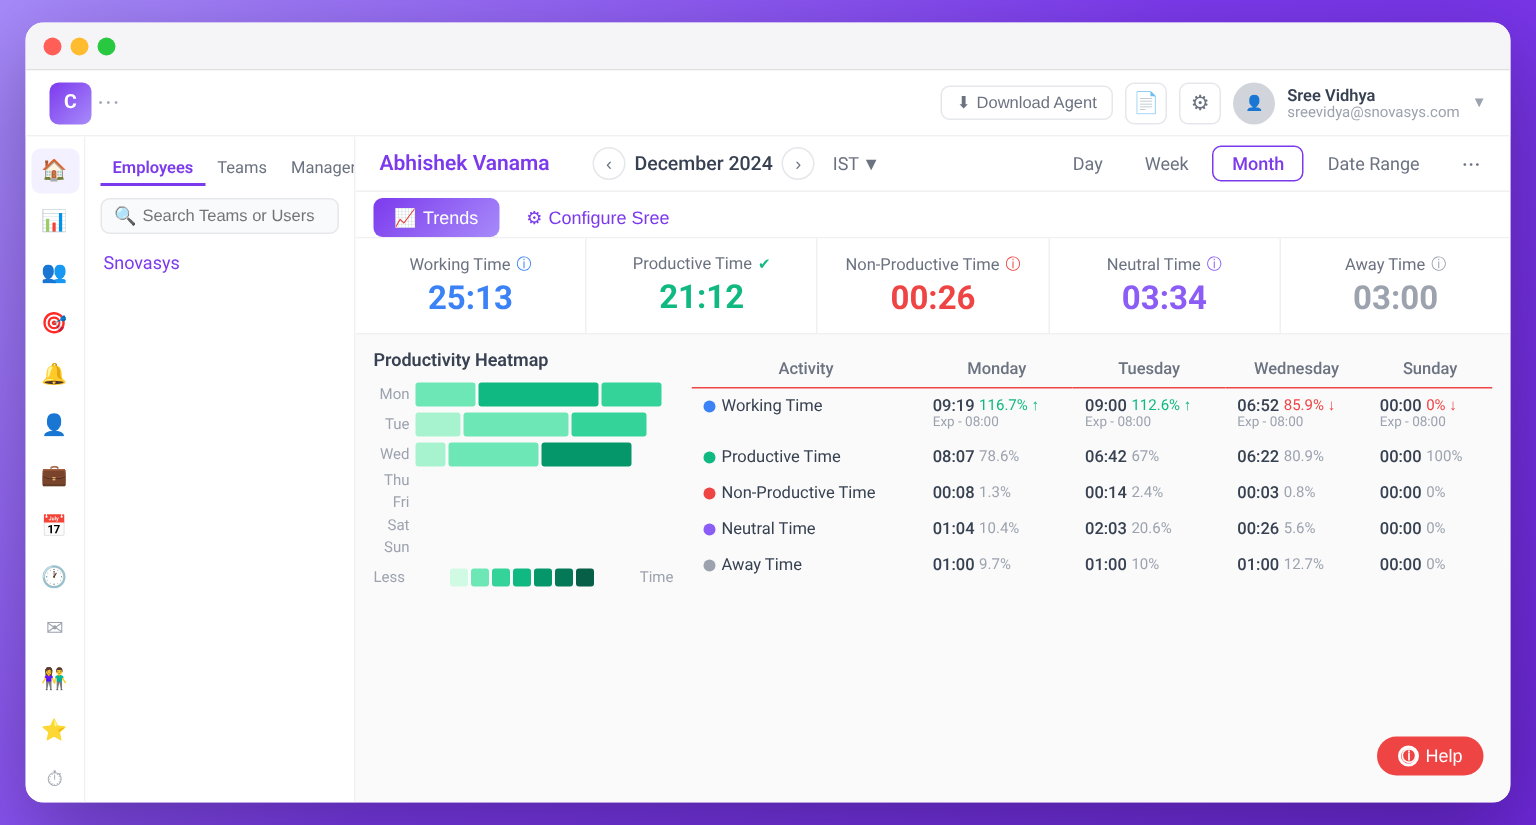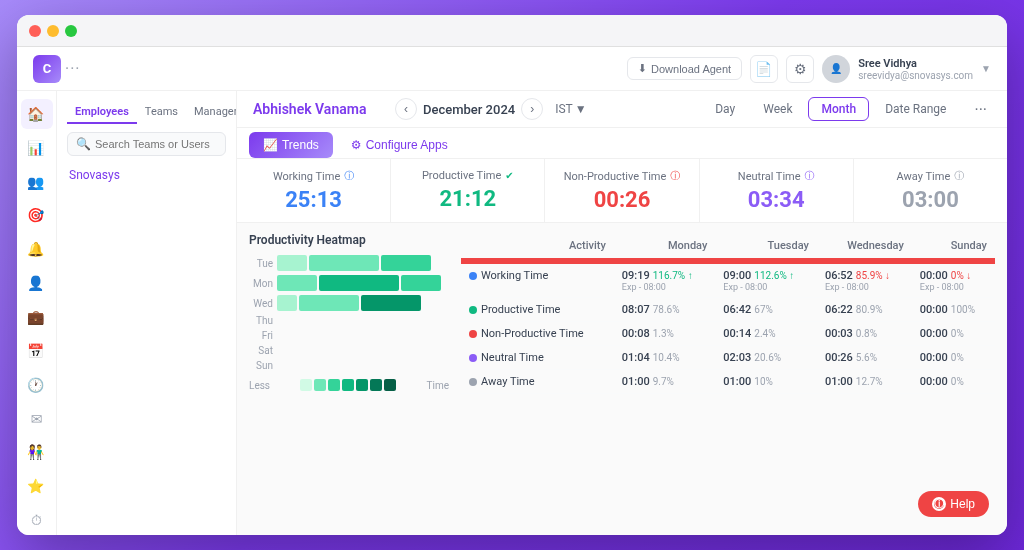--- a/index.html
+++ b/index.html
@@ -341,25 +341,25 @@
     .exp-note {
       font-size: 10px;
       color: #9ca3af;
     }
     .breakdown-table {
       width: 100%;
       border-collapse: collapse;
       font-size: 11px;
     }
     .breakdown-table th {
-      text-align: right;
+      text-align: center;
       padding: 6px 8px;
       color: #6b7280;
       font-weight: 500;
-      border-bottom: 6px solid #ef4444;
+      border-bottom: 1px solid #ef4444;
       white-space: nowrap;
     }
     .breakdown-table td {
       padding: 5px 8px;
       border-bottom: 1px solid #f9fafb;
       color: #374151;
       vertical-align: top;
     }
     .activity-dot {
       display: inline-block;
@@ -574,21 +574,21 @@
           <span class="more-btn">···</span>
         </div>
 
         <div class="top-action-bar">
           <button class="trends-btn">
             <span>📈</span>
             <span>Trends</span>
           </button>
           <button class="configure-btn">
             <span>⚙</span>
-            <span>Configure Apps</span>
+            <span>Configure Sree</span>
           </button>
         </div>
 
         <div class="stats-row">
           <div class="stat-card">
             <div class="stat-label">
               <span>Working Time</span>
               <span style="color:#3b82f6;font-size:10px;">ⓘ</span>
             </div>
             <div class="stat-value blue">25:13</div>
@@ -622,33 +622,33 @@
             <div class="stat-value gray">03:00</div>
           </div>
         </div>
 
         <div class="content-area">
 
           <div class="heatmap-section">
             <div class="section-title">Productivity Heatmap</div>
             <div class="heatmap-grid" id="heatmap-grid">
             <div class="heatmap-row">
+                  <span class="heatmap-label">Mon</span>
+                  <div class="heatmap-cells">
+                    <div class="heatmap-cell" style="width: 40px; background-color: rgb(110, 231, 183);"></div>
+                    <div class="heatmap-cell" style="width: 80px; background-color: rgb(16, 185, 129);"></div>
+                    <div class="heatmap-cell" style="width: 40px; background-color: rgb(52, 211, 153);"></div>
+                  </div>
+                </div>
+                <div class="heatmap-row">
                   <span class="heatmap-label">Tue</span>
                   <div class="heatmap-cells">
                     <div class="heatmap-cell" style="width: 30px; background-color: rgb(167, 243, 208);"></div>
                     <div class="heatmap-cell" style="width: 70px; background-color: rgb(110, 231, 183);"></div>
                     <div class="heatmap-cell" style="width: 50px; background-color: rgb(52, 211, 153);"></div>
-                  </div>
-                </div>
-                <div class="heatmap-row">
-                  <span class="heatmap-label">Mon</span>
-                  <div class="heatmap-cells">
-                    <div class="heatmap-cell" style="width: 40px; background-color: rgb(110, 231, 183);"></div>
-                    <div class="heatmap-cell" style="width: 80px; background-color: rgb(16, 185, 129);"></div>
-                    <div class="heatmap-cell" style="width: 40px; background-color: rgb(52, 211, 153);"></div>
                   </div>
                 </div>
                 <div class="heatmap-row">
                   <span class="heatmap-label">Wed</span>
                   <div class="heatmap-cells">
                     <div class="heatmap-cell" style="width: 20px; background-color: rgb(167, 243, 208);"></div>
                     <div class="heatmap-cell" style="width: 60px; background-color: rgb(110, 231, 183);"></div>
                     <div class="heatmap-cell" style="width: 60px; background-color: rgb(5, 150, 105);"></div>
                   </div>
                 </div>

